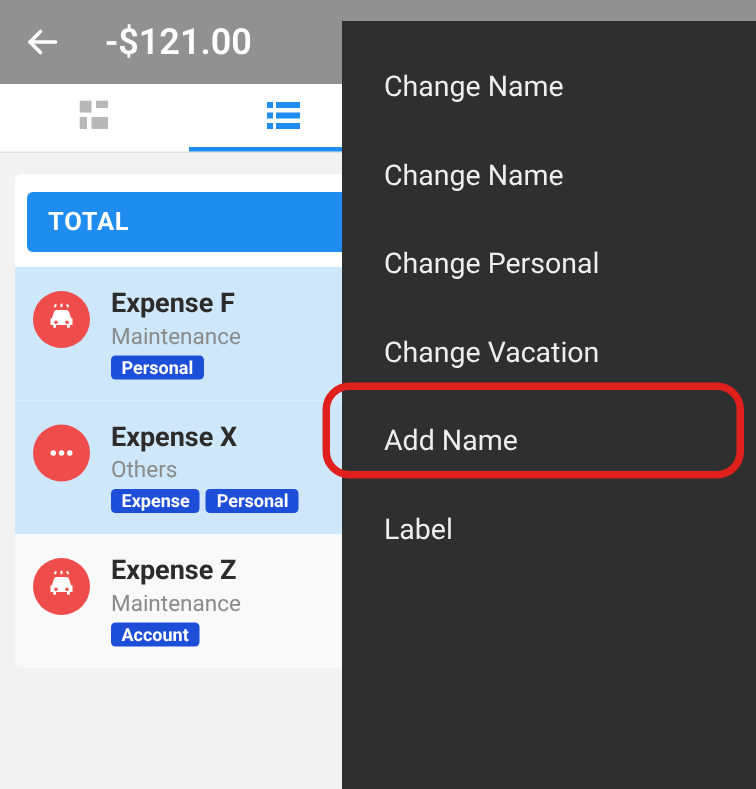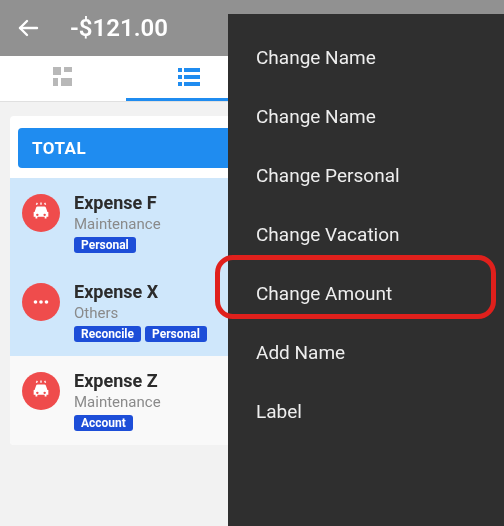--- a/index.html
+++ b/index.html
@@ -120,21 +120,21 @@
           <svg width="22" height="22" viewBox="0 0 24 24" fill="#fff">
               <circle cx="6" cy="12" r="2"></circle>
               <circle cx="12" cy="12" r="2"></circle>
               <circle cx="18" cy="12" r="2"></circle>
             </svg>
         </div>
         <div class="rowcontent">
           <div class="rowtitle">Expense X</div>
           <div class="rowsub">Others</div>
           <div class="tags">
-            <span class="tag">Reconcile</span>
+            <span class="tag">Expense</span>
             <span class="tag">Personal</span>
           </div>
         </div>
       </div>
 
       <div class="row alt">
         <div class="iconcircle">
           <svg width="22" height="22" viewBox="0 0 24 24" fill="#fff">
               <path d="M5 11l1.5-4.5A2 2 0 018.4 5h7.2a2 2 0 011.9 1.5L19 11h1v5h-2v2h-2v-2H8v2H6v-2H4v-5h1z"></path>
               <circle cx="8" cy="14" r="1.3" fill="#ef4c4c"></circle>
@@ -154,20 +154,19 @@
       </div>
 
     </div>
   </div>
 
   <div class="menu">
     <div class="menu-item">Change Name</div>
     <div class="menu-item">Change Name</div>
     <div class="menu-item">Change Personal</div>
     <div class="menu-item">Change Vacation</div>
-    <div class="menu-item">Change Amount</div>
     <div class="menu-item">Add Name</div>
     <div class="menu-item">Label</div>
   </div>
 
   <div class="highlight-box" style="left:215px; top:255px; width:281px; height:64px;"></div>
 
 </div>
 
 </body></html>

